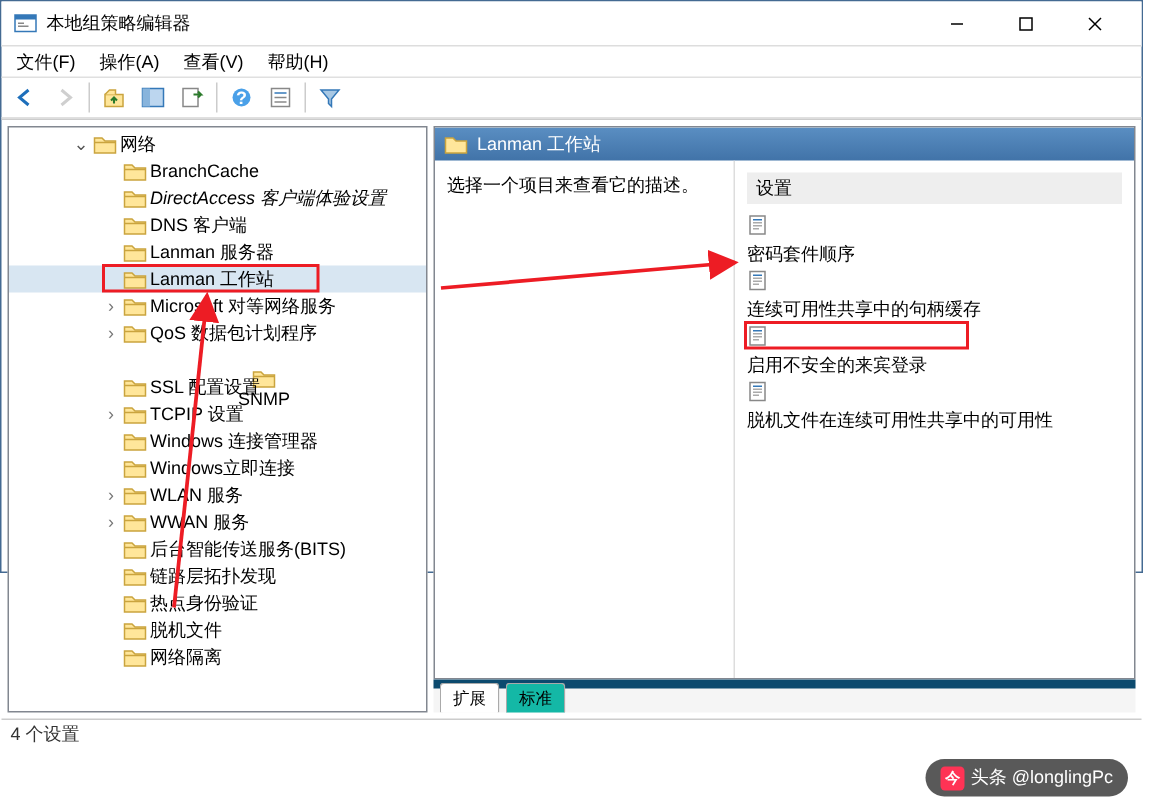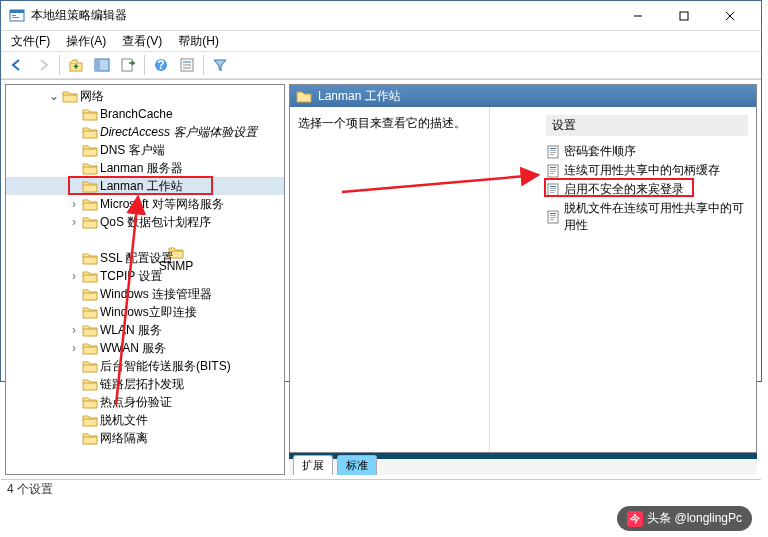--- a/index.html
+++ b/index.html
@@ -13,30 +13,30 @@
 .menubar { height: 20px; display: flex; align-items: center; padding: 0 4px; gap: 4px; }
 .menu-item { padding: 1px 6px; }
 .toolbar { height: 28px; display: flex; align-items: center; padding: 0 4px; gap: 2px; border-top: 1px solid #e0e0e0; border-bottom: 1px solid #e0e0e0; }
 .tool-btn { width: 24px; height: 24px; display: flex; align-items: center; justify-content: center; border: 1px solid transparent; }
 .tool-sep { width: 1px; height: 20px; background: #ccc; margin: 0 2px; }
 .content { display: flex; height: 400px; border-top: 1px solid #ccc; }
 .tree-pane { width: 280px; border: 1px solid #828790; margin: 4px 2px 4px 4px; overflow: auto; position: relative; background: #fff; }
 .right-wrap { flex: 1; margin: 4px 4px 4px 2px; display: flex; flex-direction: column; }
 .right-pane { flex: 1; border: 1px solid #828790; background: #fff; display: flex; flex-direction: column; overflow: hidden; }
 .right-header { background: linear-gradient(#5a8ec2, #4173a8); color: #fff; height: 22px; display: flex; align-items: center; padding: 0 6px; gap: 6px; }
-.right-body { flex: 1; display: flex; overflow: hidden; gap: 48px; }
+.right-body { flex: 1; display: flex; overflow: hidden; }
 .desc-col { width: 200px; padding: 8px; border-right: 1px solid #ddd; }
 .settings-col { flex: 1; padding: 8px; position: relative; }
 .col-header { background: #eee; padding: 2px 6px; margin-bottom: 6px; }
-.setting-item { display: flex; align-items: center; gap: 4px; padding: 1px 0; }
+.setting-item { display: flex; align-items: flex-start; gap: 4px; padding: 1px 0; flex-direction: column; }
 .setting-icon { width: 14px; height: 14px; flex-shrink: 0; }
 .highlight-box { position: absolute; border: 2px solid #ed1c24; pointer-events: none; }
 .tabs-row { height: 22px; display: flex; align-items: flex-end; border-top: 6px solid #0c4a6e; background: #f5f5f5; }
 .tab { padding: 2px 8px; border: 1px solid #aaa; border-bottom: none; background: #fff; margin-left: 4px; border-radius: 3px 3px 0 0; font-size: 11px; }
-.tab.inactive { background: #7dd3fc; }
+.tab.inactive { background: #14b8a6; }
 .tree { padding: 2px 0; }
 .tree-row { display: flex; align-items: center; height: 18px; white-space: nowrap; padding-left: 4px; }
 .tree-row.selected { background: #d8e6f2; }
 .tree-toggle { width: 12px; text-align: center; color: #555; }
 .tree-icon { width: 16px; height: 14px; margin: 0 2px; }
 .statusbar { height: 20px; border-top: 1px solid #ccc; display: flex; align-items: center; padding: 0 6px; font-size: 11px; color: #333; }
 .watermark { position: absolute; right: 16px; bottom: 6px; background: rgba(0,0,0,0.65); color: #fff; padding: 4px 10px; border-radius: 14px; font-size: 13px; display: flex; align-items: center; gap: 4px; }
 .watermark-logo { width: 16px; height: 16px; background: #ff3355; border-radius: 3px; display: flex; align-items: center; justify-content: center; color: #fff; font-size: 10px; font-weight: bold; }
 svg { display: block; }
 </style>

